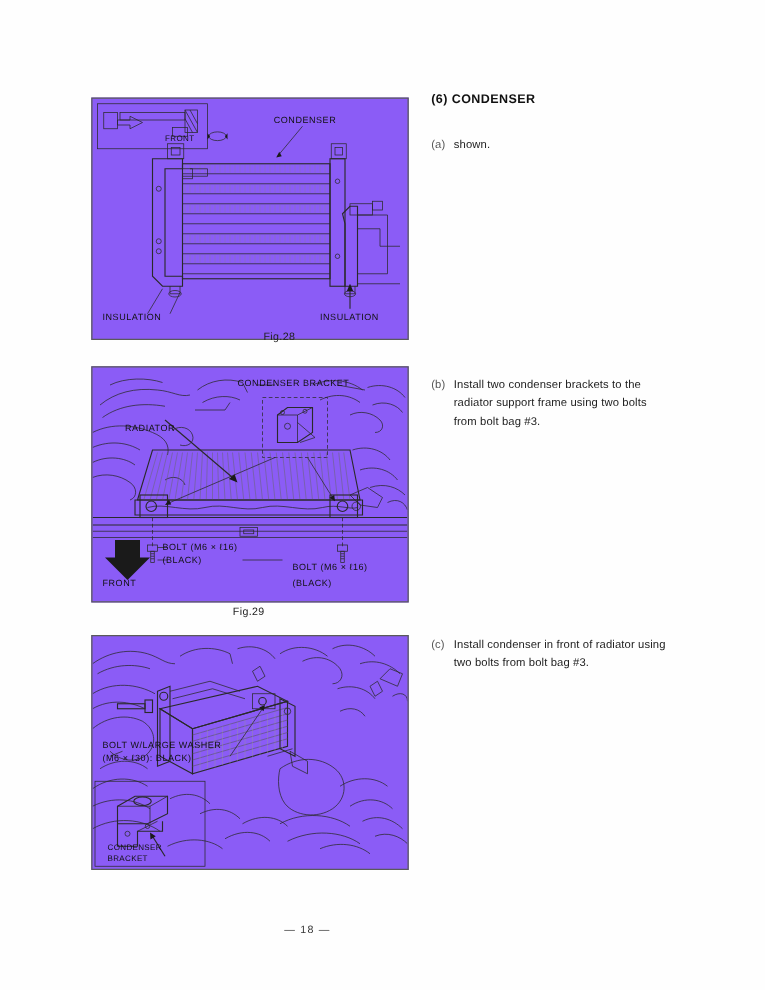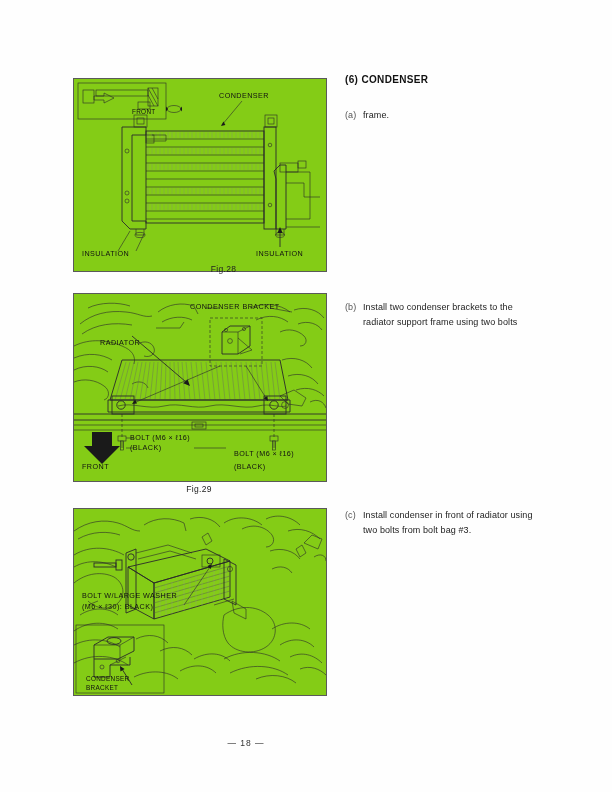--- a/index.html
+++ b/index.html
@@ -54,21 +54,21 @@
   }
   .instr .body > span { display: block; }
   .instr .body .last { text-align: left; }
 
   #instr-a { left: 345px; top: 108px; }
   #instr-b { left: 345px; top: 300px; }
   #instr-c { left: 345px; top: 508px; }
   .frame {
     position: absolute;
     border: 1px solid #5a5a5a;
-    background: #84cc16;
+    background: #8b5cf6;
     overflow: hidden;
   }
   .fig-caption {
     position: absolute;
     width: 100%;
     text-align: center;
     font-size: 8.5px;
     color: #222;
     letter-spacing: 0.3px;
   }
@@ -115,29 +115,30 @@
 </head>
 <body>
 
 <div class="page">
 
   <div class="section-title">(6) CONDENSER</div>
 
   <div class="instr" id="instr-a">
     <div class="marker">(a)</div>
     <div class="body">
-      <span class="last">frame.</span>
+      <span class="last">shown.</span>
     </div>
   </div>
 
   <div class="instr" id="instr-b">
     <div class="marker">(b)</div>
     <div class="body">
       <span>Install two condenser brackets to the</span>
       <span>radiator support frame using two bolts</span>
+      <span class="last">from bolt bag  #3.</span>
     </div>
   </div>
 
   <div class="instr" id="instr-c">
     <div class="marker">(c)</div>
     <div class="body">
       <span>Install condenser in front of radiator using</span>
       <span class="last">two bolts from bolt bag  #3.</span>
     </div>
   </div>

